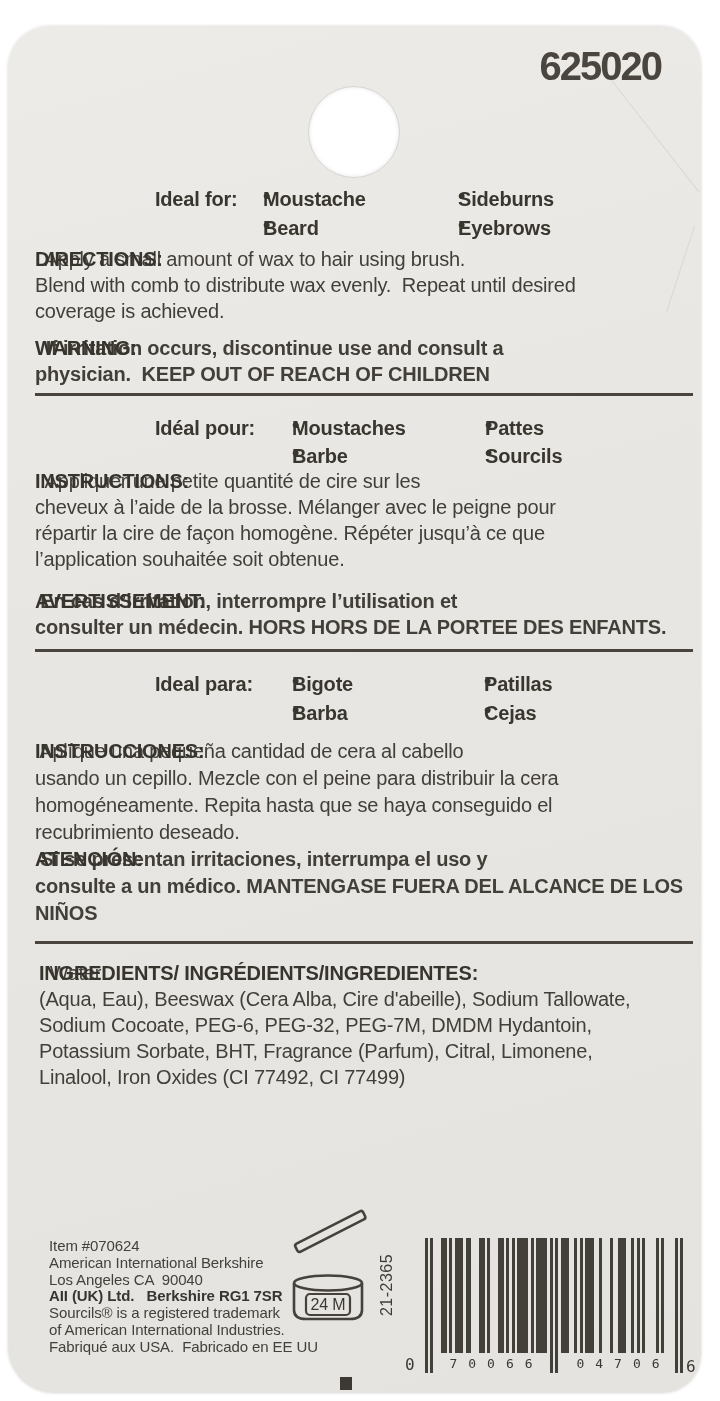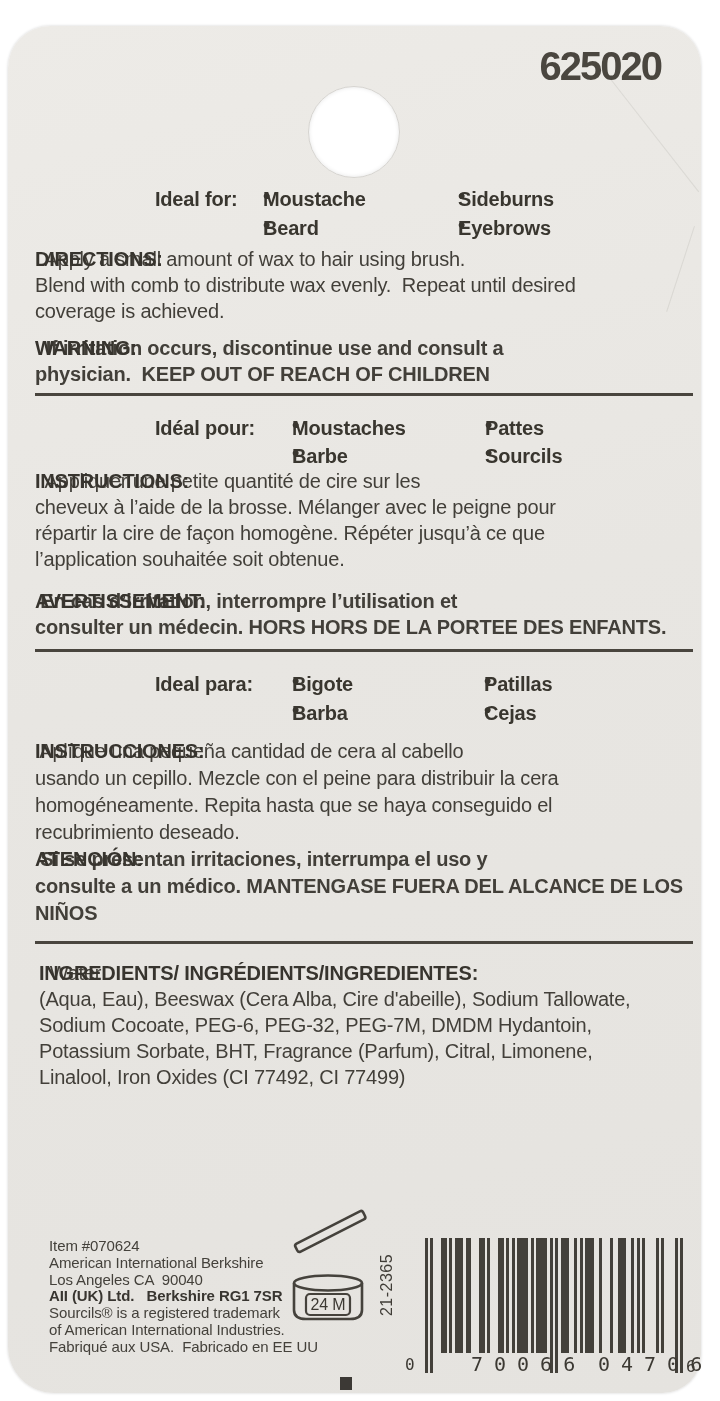--- a/index.html
+++ b/index.html
@@ -48,22 +48,22 @@
     text-align:center;line-height:20px;letter-spacing:0.5px;
   }
   .barcode-bars{left:417px;top:1212px;width:258px;height:135px;}
   .bar{top:0;background:#43403a;}
   .bc-digit{
     font-family:"DejaVu Sans Mono","Liberation Mono",monospace;
     font-size:16px;color:#3c3933;line-height:16px;
   }
   .bc-group{
     font-family:"DejaVu Sans Mono","Liberation Mono",monospace;
-    font-size:20px;color:#3c3933;letter-spacing:11px;line-height:18px;
-    text-align:center;text-indent:11px;padding-left:26px;
+    font-size:13px;color:#3c3933;letter-spacing:11px;line-height:18px;
+    text-align:center;text-indent:11px;
   }
   .reg-mark{left:332px;top:1351px;width:12px;height:13px;background:#3c3935;}
   svg text{font-family:"Liberation Sans","DejaVu Sans",sans-serif;}
 </style>
 </head>
 <body>
 
 <div class="card">
 
   <div class="crease" style="left:598px;top:48px;height:150px;transform:rotate(-38deg);"></div>

